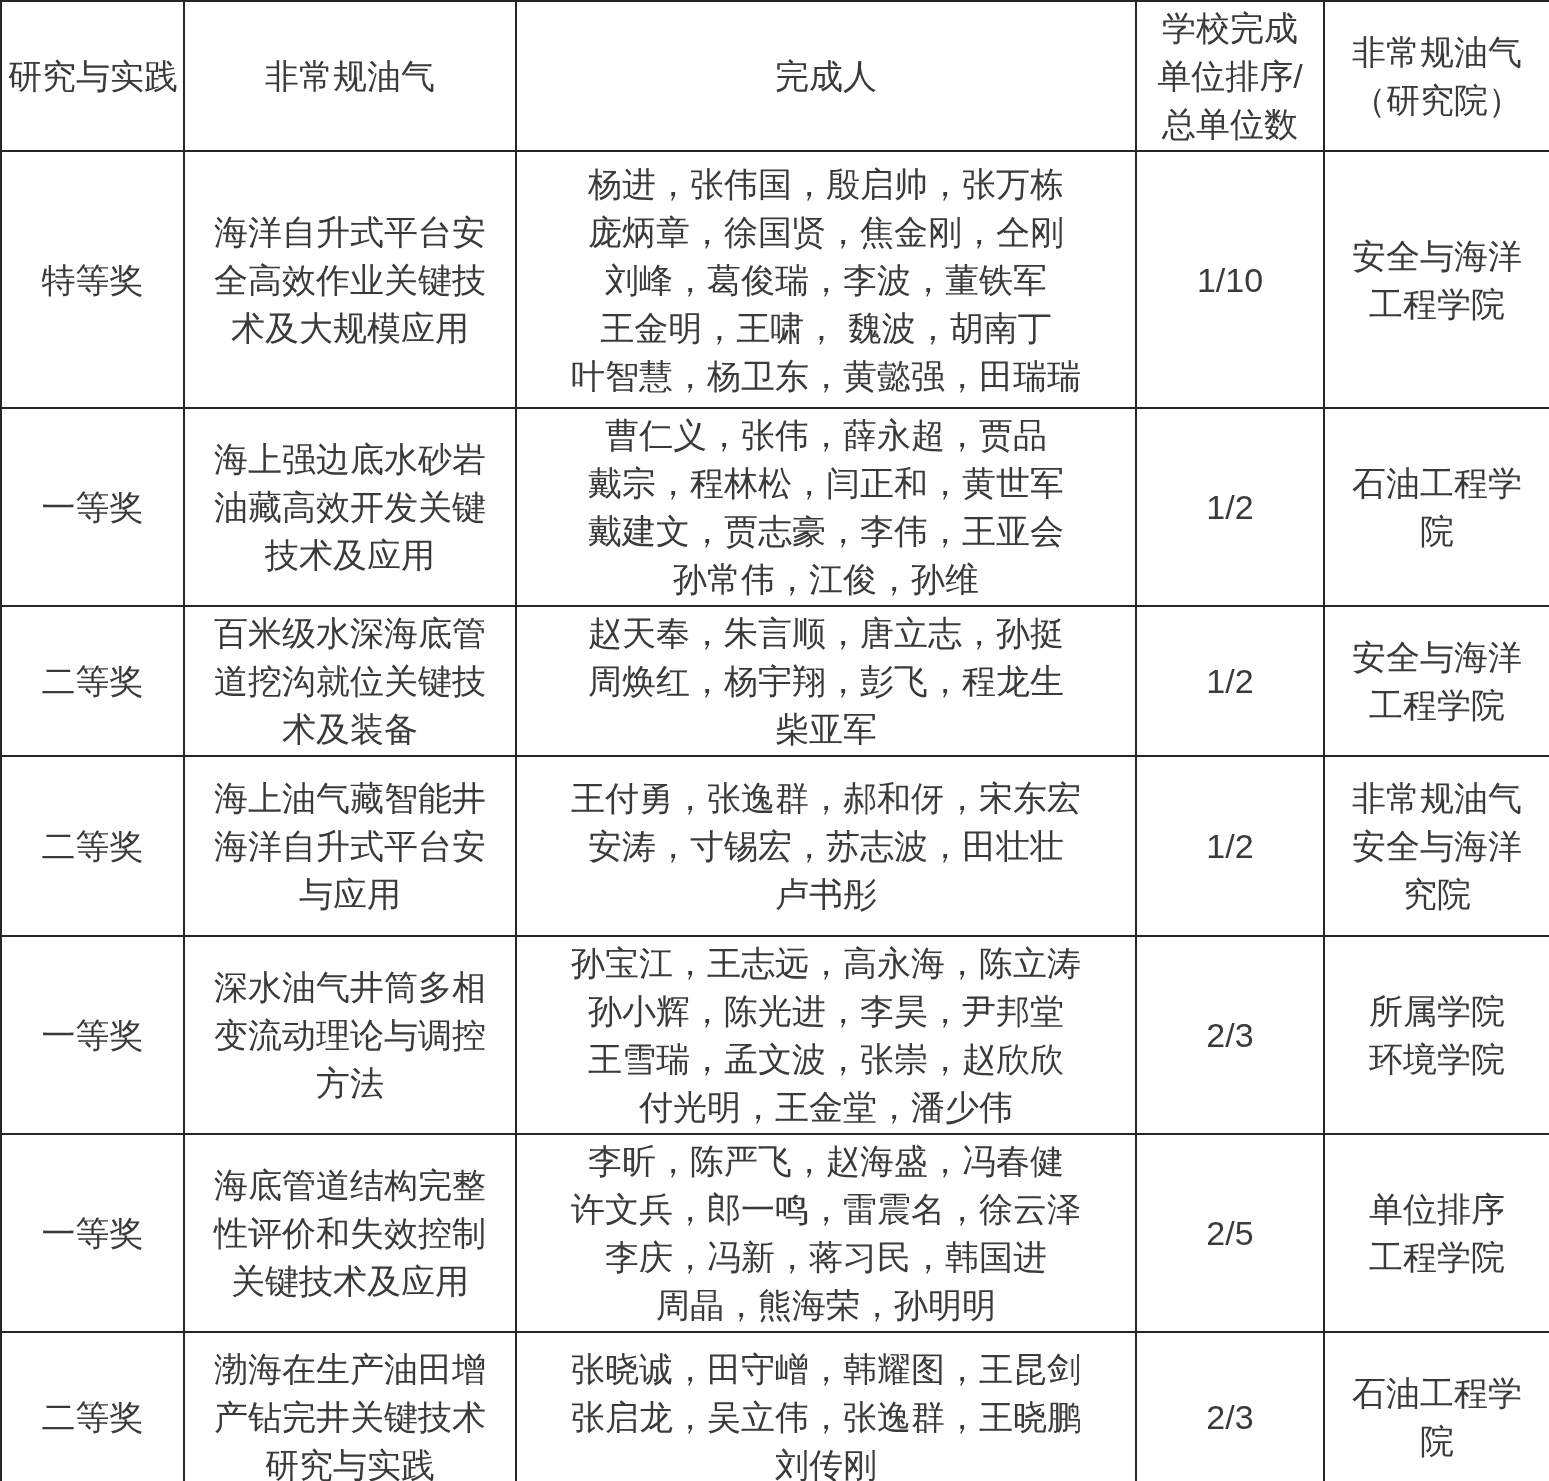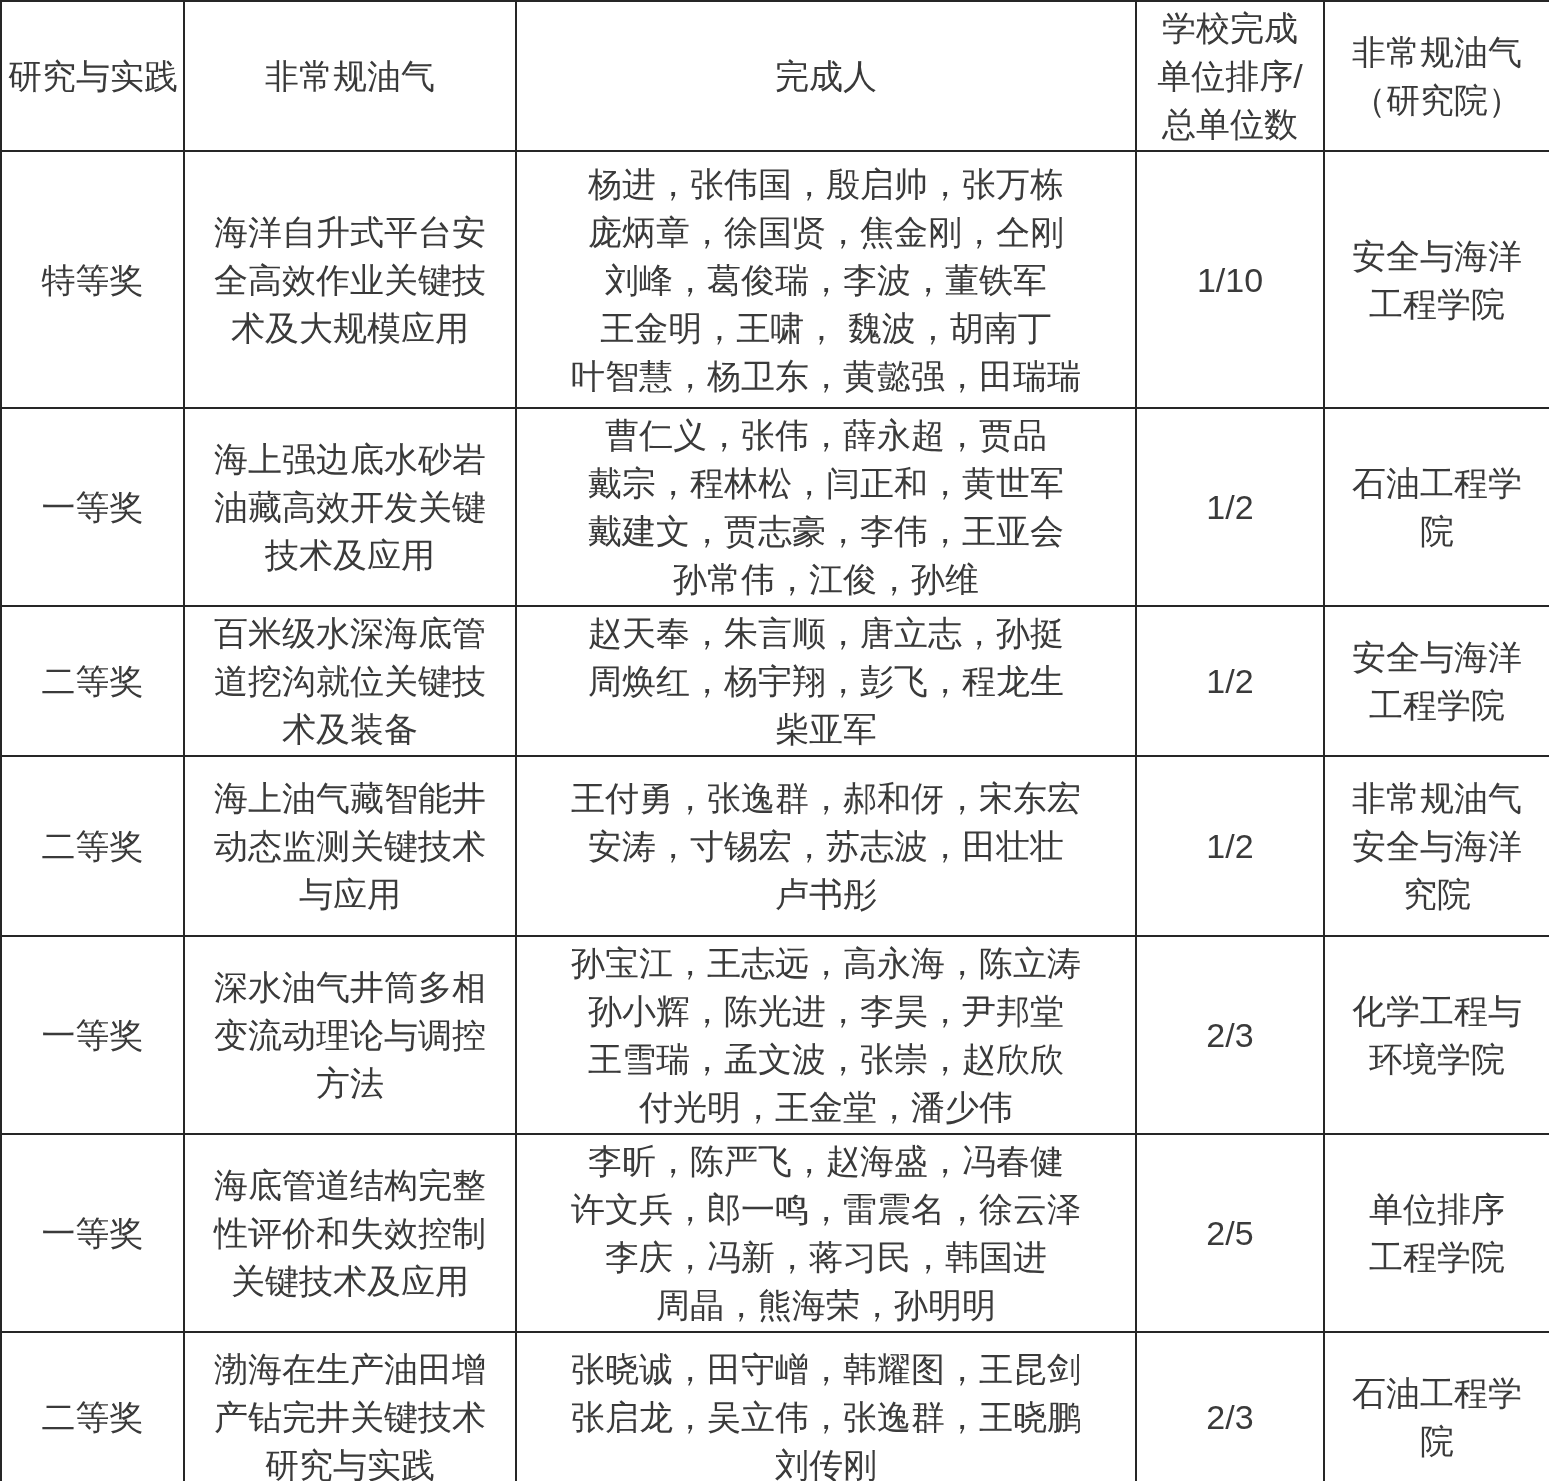--- a/index.html
+++ b/index.html
@@ -105,41 +105,41 @@
       <td>赵天奉，朱言顺，唐立志，孙挺
 周焕红，杨宇翔，彭飞，程龙生
 柴亚军</td>
       <td>1/2</td>
       <td>安全与海洋
 工程学院</td>
     </tr>
     <tr>
       <td>二等奖</td>
       <td>海上油气藏智能井
-动态监测关键技术
+海洋自升式平台安
 与应用</td>
       <td>王付勇，张逸群，郝和伢，宋东宏
 安涛，寸锡宏，苏志波，田壮壮
 卢书彤</td>
       <td>1/2</td>
       <td>非常规油气
 安全与海洋
 究院</td>
     </tr>
     <tr>
       <td>一等奖</td>
       <td>深水油气井筒多相
 变流动理论与调控
 方法</td>
       <td>孙宝江，王志远，高永海，陈立涛
 孙小辉，陈光进，李昊，尹邦堂
 王雪瑞，孟文波，张崇，赵欣欣
 付光明，王金堂，潘少伟</td>
       <td>2/3</td>
-      <td>化学工程与
+      <td>所属学院
 环境学院</td>
     </tr>
     <tr>
       <td>一等奖</td>
       <td>海底管道结构完整
 性评价和失效控制
 关键技术及应用</td>
       <td>李昕，陈严飞，赵海盛，冯春健
 许文兵，郎一鸣，雷震名，徐云泽
 李庆，冯新，蒋习民，韩国进

